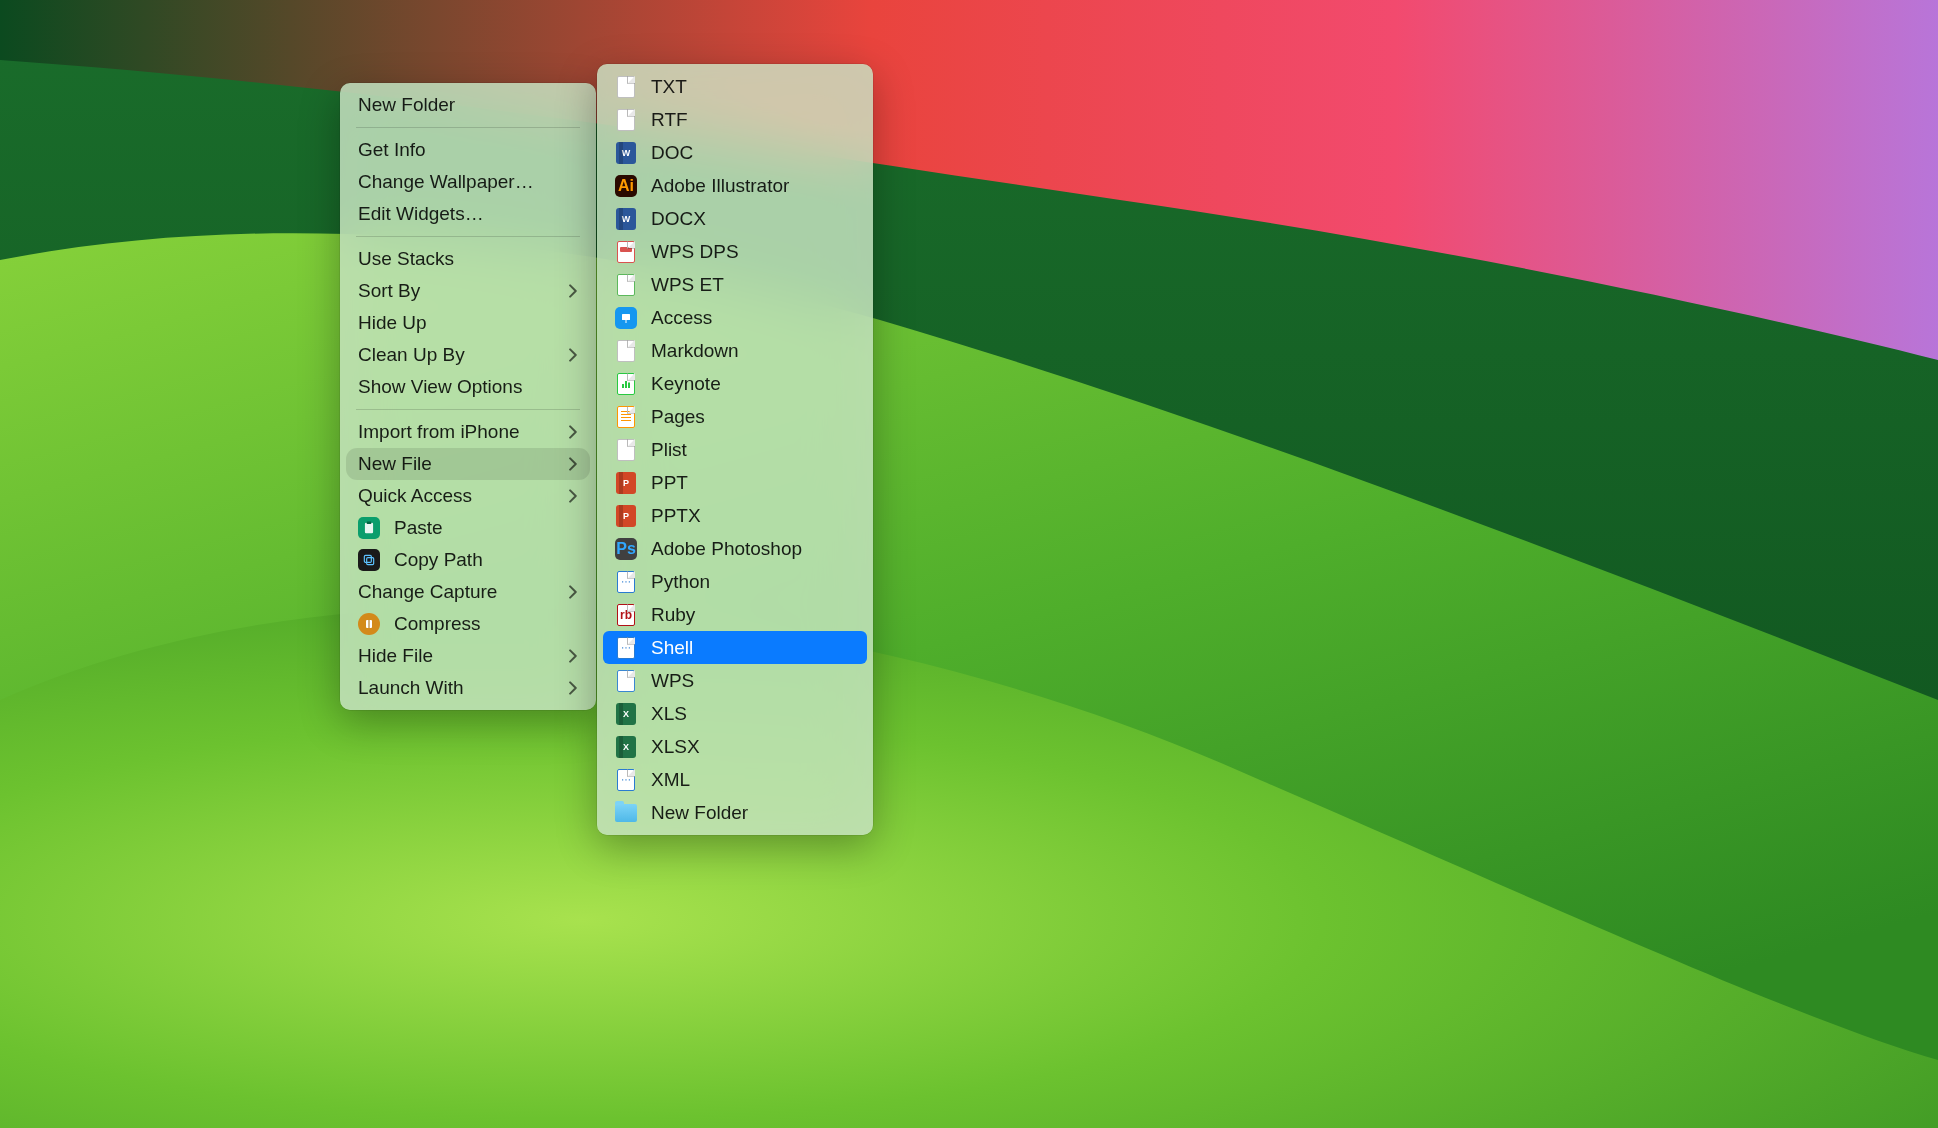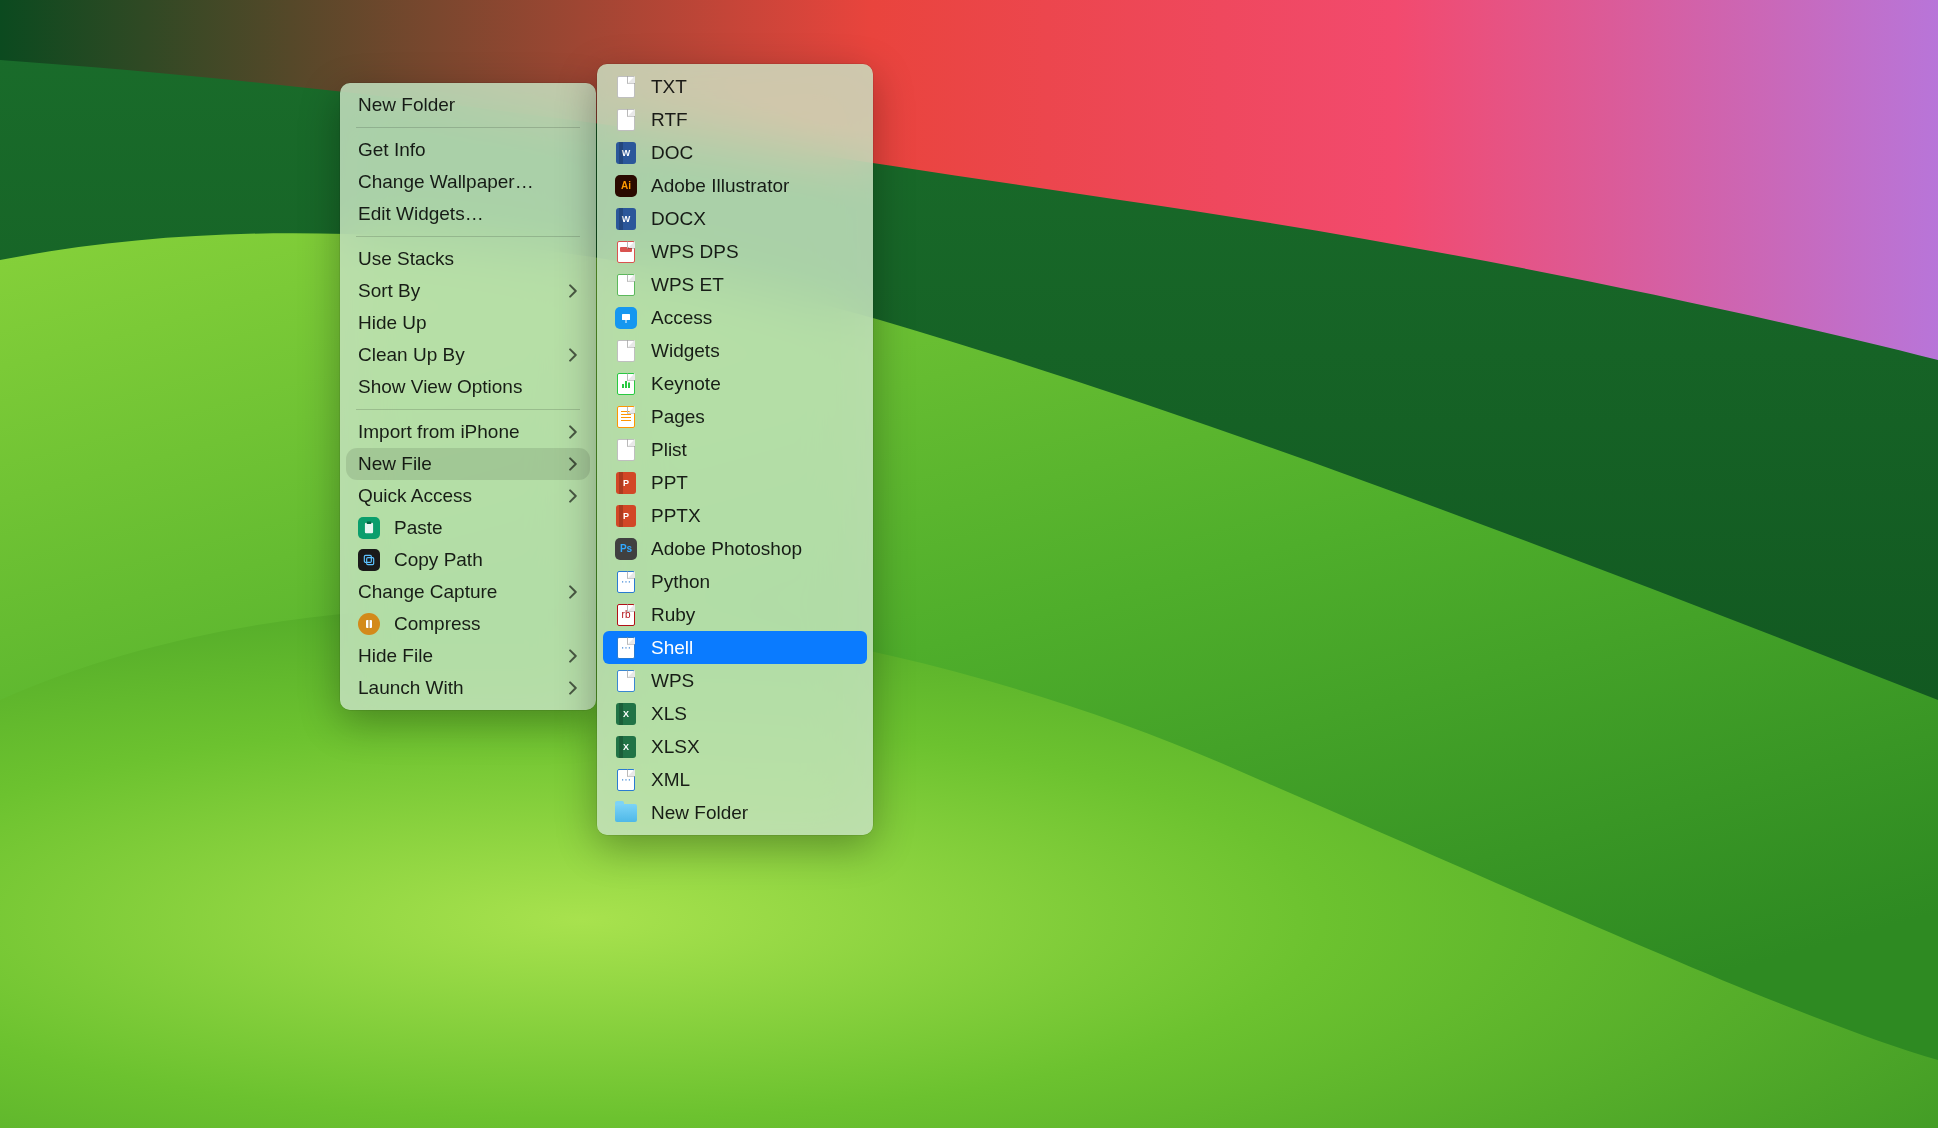--- a/index.html
+++ b/index.html
@@ -81,21 +81,21 @@
     .file-icon-base::after {
       content: ""; position: absolute; top: -1px; right: -1px;
       width: 7px; height: 7px;
       background: linear-gradient(135deg, transparent 49%, #e8e8e8 51%);
       border-bottom: 1px solid rgba(0,0,0,0.2);
       border-left: 1px solid rgba(0,0,0,0.2);
     }
     .app-icon {
       width: 22px; height: 22px; border-radius: 5px;
       display: flex; align-items: center; justify-content: center;
-      font-size: 10px; font-weight: 700; color: #fff;
+      font-size: 16px; font-weight: 700; color: #fff;
     }
     .file-badge {
       width: 20px; height: 22px; border-radius: 3px;
       display: flex; align-items: center; justify-content: center;
       font-size: 9px; font-weight: 700; color: #fff;
       position: relative;
     }
     .file-badge::before {
       content: ""; position: absolute; left: 3px; top: 0; bottom: 0; width: 4px;
       background: rgba(0,0,0,0.18);
@@ -321,21 +321,21 @@
             <line x1="12" y1="16" x2="12" y2="22" stroke="#fff" stroke-width="2"></line>
           </svg>
         </div>
       </span>
       <span class="label">Access</span>
     </div>
     <div class="menu-item">
       <span class="icon">
         <div class="file-icon-base"></div>
       </span>
-      <span class="label">Widgets</span>
+      <span class="label">Markdown</span>
     </div>
     <div class="menu-item">
       <span class="icon">
         <div class="file-icon-base" style="border-color:#28c941">
           <svg width="12" height="12" viewBox="0 0 24 24" style="position:absolute;inset:0;margin:auto">
             <rect x="4" y="12" width="4" height="8" fill="#28c941"></rect>
             <rect x="10" y="6" width="4" height="14" fill="#28c941"></rect>
             <rect x="16" y="9" width="4" height="11" fill="#28c941"></rect>
           </svg>
         </div>
@@ -378,21 +378,21 @@
       <span class="icon">
         <div class="file-icon-base" style="border-color:#2a7bd1">
           <span style="position:absolute;inset:0;display:flex;align-items:center;justify-content:center;font-size:10px;color:#2a7bd1">⋯</span>
         </div>
       </span>
       <span class="label">Python</span>
     </div>
     <div class="menu-item">
       <span class="icon">
         <div class="file-icon-base" style="border-color:#b11116">
-          <span style="position:absolute;inset:0;display:flex;align-items:center;justify-content:center;font-size:10px;font-weight:400;color:#b11116">rb</span>
+          <span style="position:absolute;inset:0;display:flex;align-items:center;justify-content:center;font-size:12px;font-weight:700;color:#b11116">rb</span>
         </div>
       </span>
       <span class="label">Ruby</span>
     </div>
     <div class="menu-item selected">
       <span class="icon">
         <div class="file-icon-base" style="border-color:#2a7bd1">
           <span style="position:absolute;inset:0;display:flex;align-items:center;justify-content:center;font-size:10px;color:#2a7bd1">⋯</span>
         </div>
       </span>

